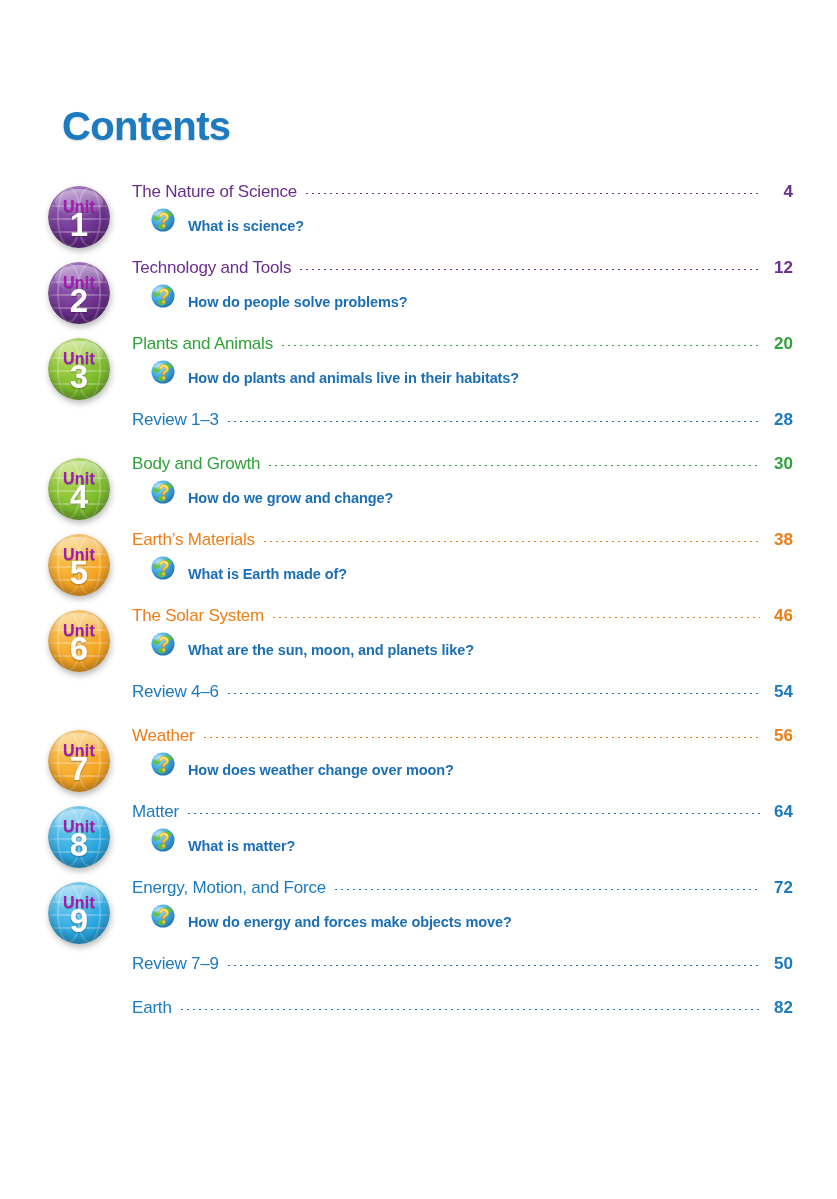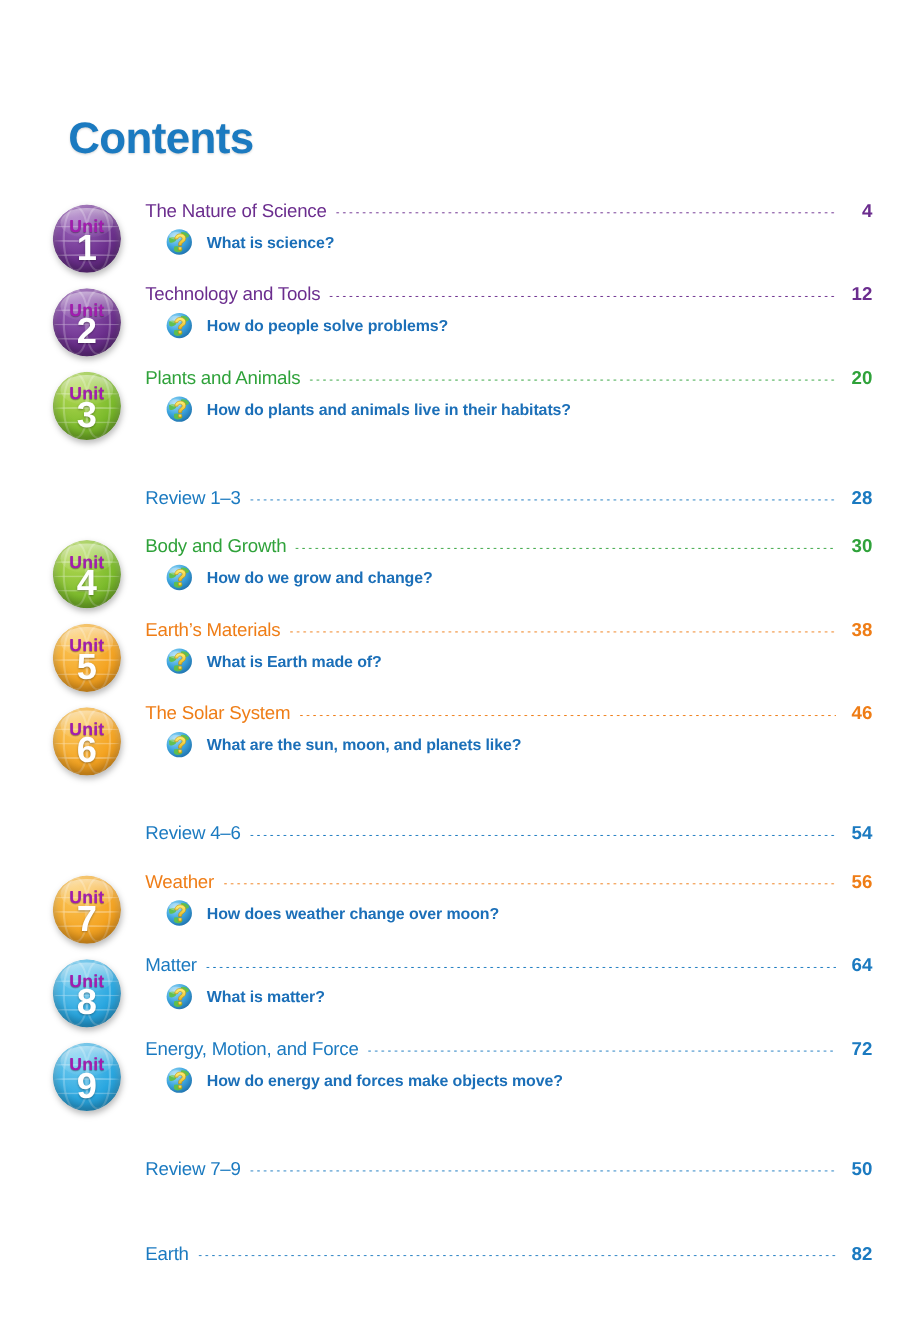--- a/index.html
+++ b/index.html
@@ -53,21 +53,20 @@
   
   .row-unit {
     min-height: 76px;
     padding-left: 88px;
     box-sizing: border-box;
   }
   .row-review {
     min-height: 44px;
     padding-left: 88px;
     box-sizing: border-box;
-    margin-top: 33px;
   }
 
   
   .badge {
     position: absolute;
     left: 4px;
     top: 4px;
     width: 62px;
     height: 62px;
     border-radius: 50%;
@@ -183,21 +182,21 @@
     flex: 0 0 auto;
     font-size: 17px;
     font-weight: bold;
     min-width: 26px;
     text-align: right;
   }
 
   
   .sub {
     display: flex;
-    align-items: center;
+    align-items: flex-end;
     margin-top: 5px;
     padding-left: 18px;
   }
   .sub .q-text {
     font-size: 14.5px;
     font-weight: bold;
     color: #1b6fb8;
     letter-spacing: -0.1px;
     margin-left: 11px;
   }

